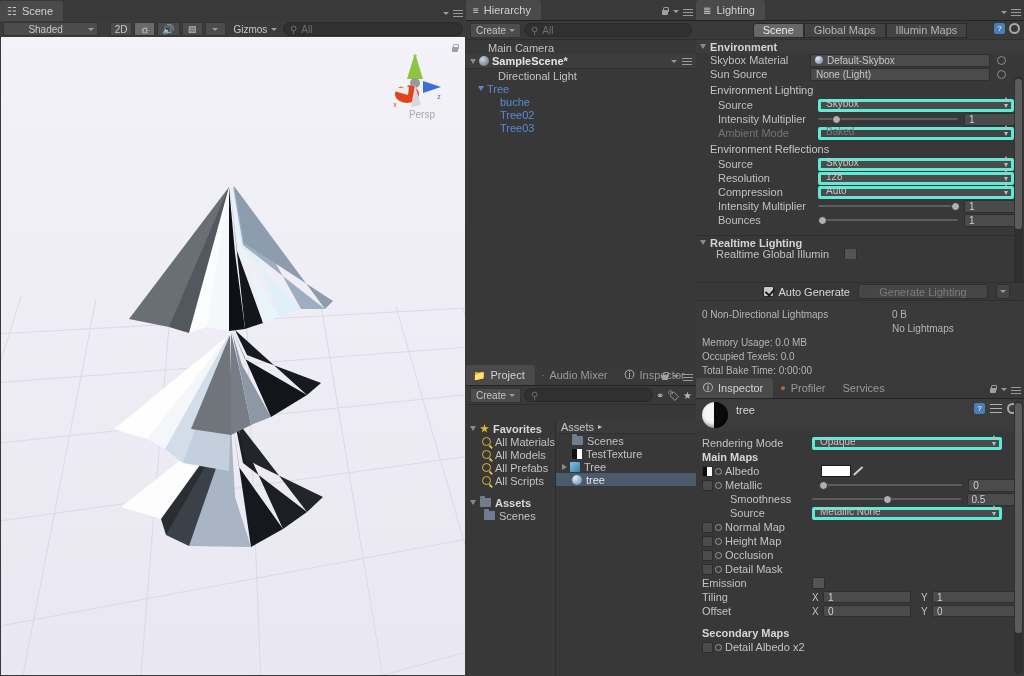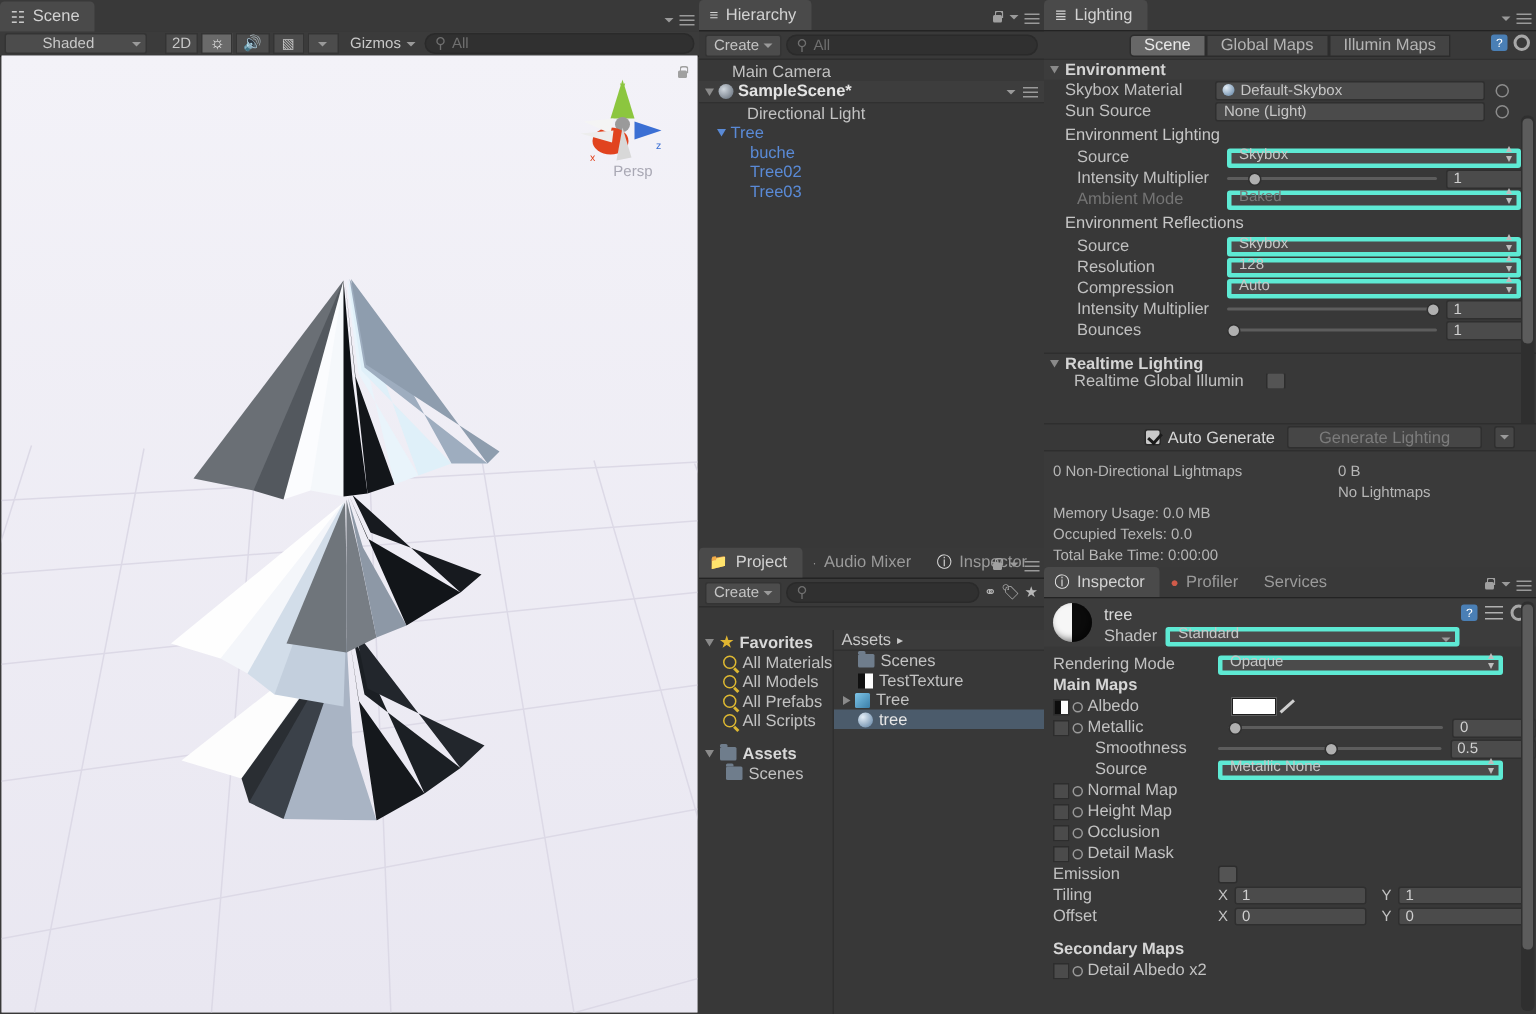--- a/index.html
+++ b/index.html
@@ -701,27 +701,20 @@
             <i></i>
           </span>
       </div>
     </div>
 
     <div id="insp-body">
       <div class="mat-head">
         <div class="mat-ball"></div>
         <div style="padding-top:1px">
           <div style="font-size:11px;color:#d8d8d8;height:14px;display:flex;align-items:center">tree</div>
-          <div style="display:flex;align-items:center;gap:6px;height:14px">
-            <span style="font-size:11px;color:#c2c2c2">Shader</span>
-            <span class="dropdown" style="width:196px">
-              <span>Standard</span>
-              <span class="caret"></span>
-            </span>
-          </div>
         </div>
         <div style="position:absolute;right:6px;top:4px;display:flex;gap:5px;align-items:center">
           <span class="helpico">?</span>
           <span class="presetico">
               <i></i>
               <i></i>
               <i></i>
             </span>
           <span class="gear"></span>
         </div>

